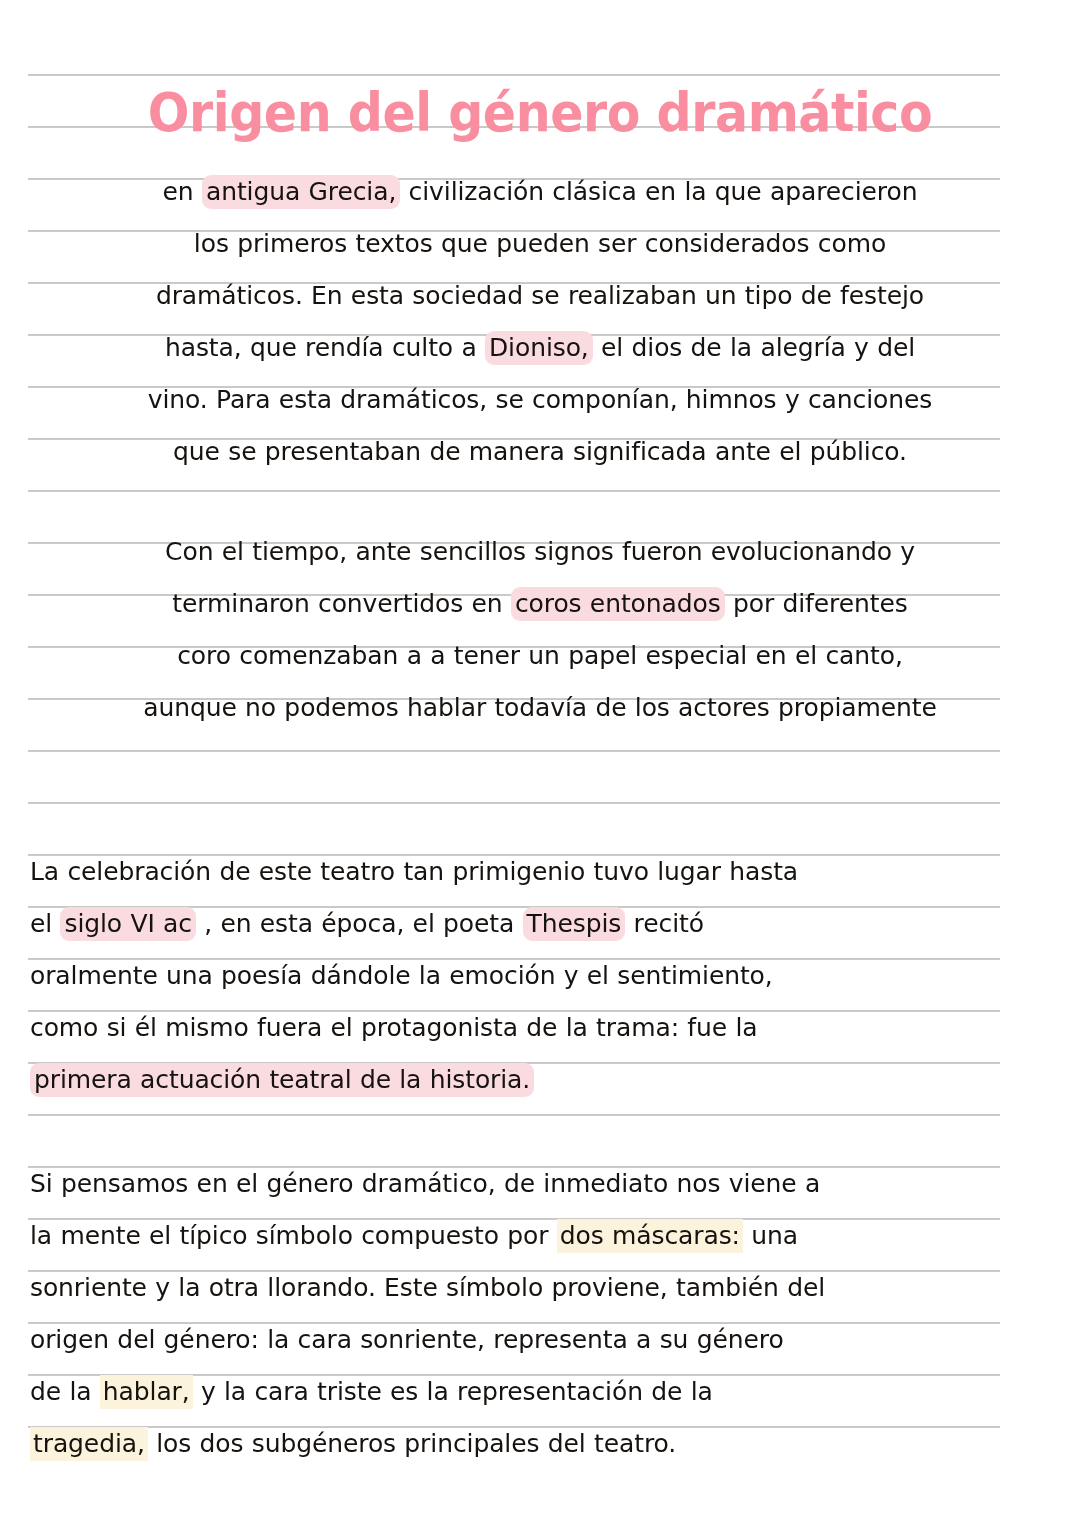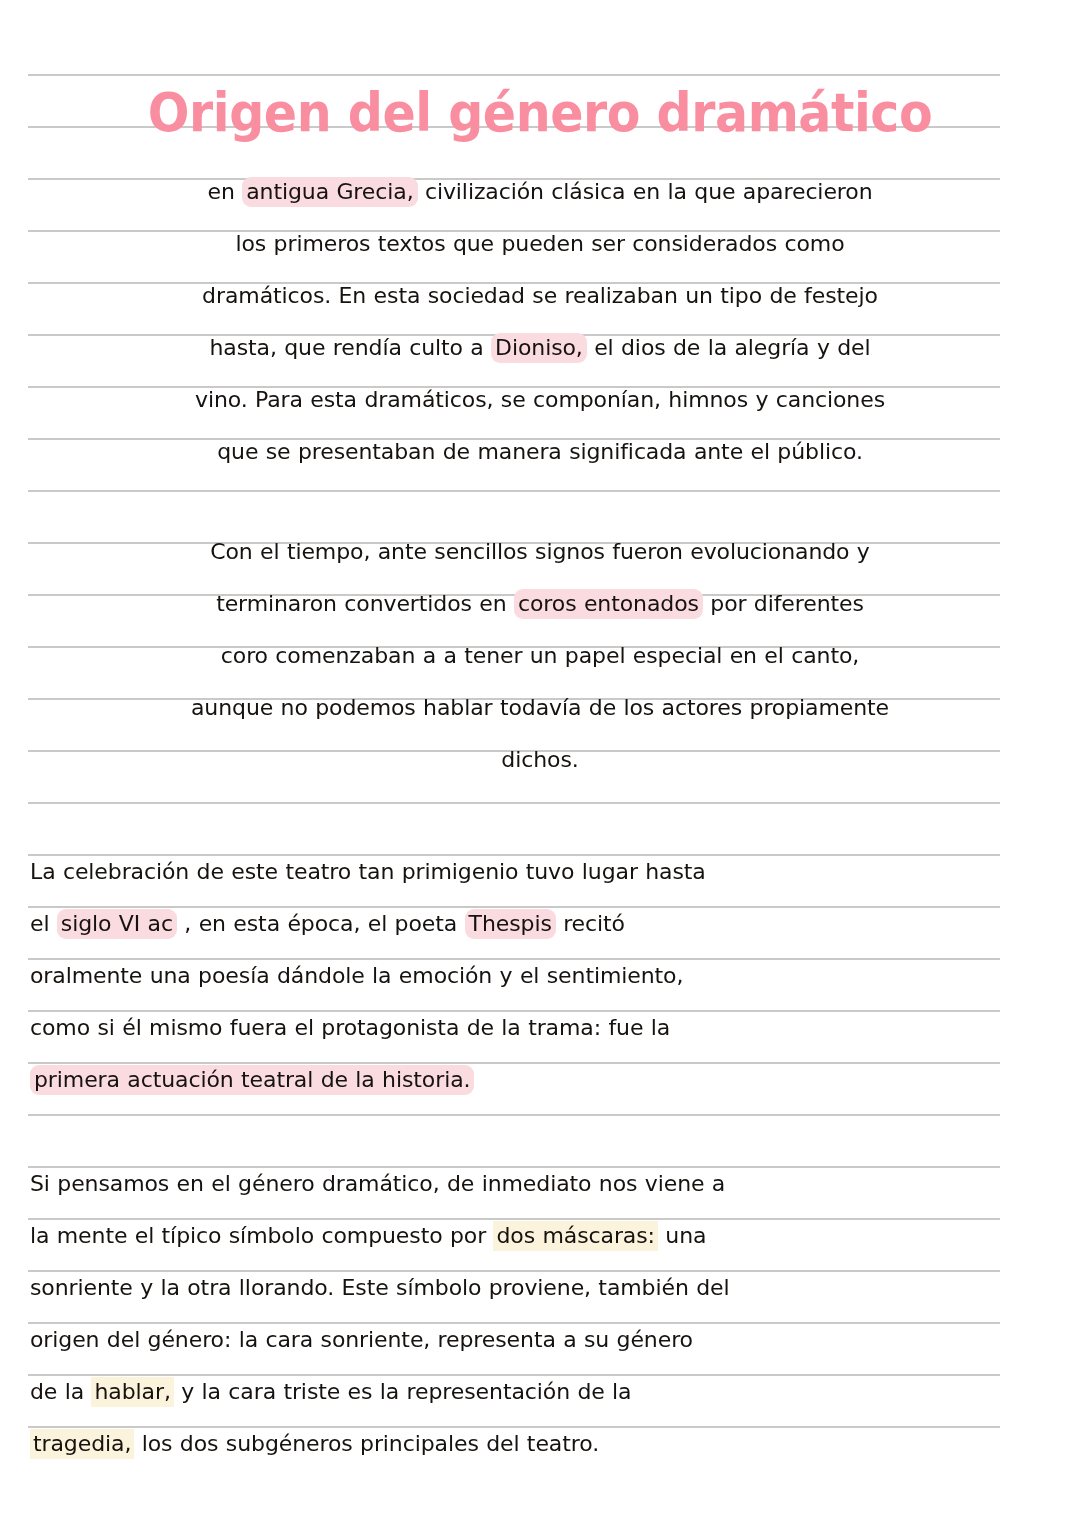--- a/index.html
+++ b/index.html
@@ -51,21 +51,21 @@
     line-height: 62px;
     transform: scaleX(0.94);
     transform-origin: center center;
     white-space: nowrap;
   }
   .para {
     position: absolute;
     width: 1020px;
     left: 30px;
     font-family: "DejaVu Sans", sans-serif;
-    font-size: 22px;
+    font-size: 25px;
     line-height: 52px;
     color: #16120f;
     letter-spacing: -0.1px;
     word-spacing: 0.5px;
   }
   .para.center { text-align: center; }
   .para.left   { text-align: left; }
 
   .para .ln {
     display: block;
@@ -134,21 +134,20 @@
         <span class="ln"><span>dramáticos. En esta sociedad se realizaban un tipo de festejo</span></span>
         <span class="ln"><span>hasta, que rendía culto a </span><span class="hl-pink">Dioniso,</span><span> el dios de la alegría y del</span></span>
         <span class="ln"><span>vino. Para esta dramáticos, se componían, himnos y canciones</span></span>
         <span class="ln"><span>que se presentaban de manera significada ante el público.</span></span>
       </div>
     <div class="para center" id="p2" style="top: 526px;">
         <span class="ln"><span>Con el tiempo, ante sencillos signos fueron evolucionando y</span></span>
         <span class="ln"><span>terminaron convertidos en </span><span class="hl-pink">coros entonados</span><span> por diferentes</span></span>
         <span class="ln"><span>coro comenzaban a a tener un papel especial en el canto,</span></span>
         <span class="ln"><span>aunque no podemos hablar todavía de los actores propiamente</span></span>
-        <span class="ln"><span>dichos.</span></span>
       </div>
     <div class="para left" id="p3" style="top: 846px;">
         <span class="ln"><span>La celebración de este teatro tan primigenio tuvo lugar hasta</span></span>
         <span class="ln"><span>el </span><span class="hl-pink">siglo VI ac</span><span> , en esta época, el poeta </span><span class="hl-pink">Thespis</span><span> recitó</span></span>
         <span class="ln"><span>oralmente una poesía dándole la emoción y el sentimiento,</span></span>
         <span class="ln"><span>como si él mismo fuera el protagonista de la trama: fue la</span></span>
         <span class="ln"><span class="hl-pink">primera actuación teatral de la historia.</span></span>
       </div>
     <div class="para left" id="p4" style="top: 1158px;">
         <span class="ln"><span>Si pensamos en el género dramático, de inmediato nos viene a</span></span>

